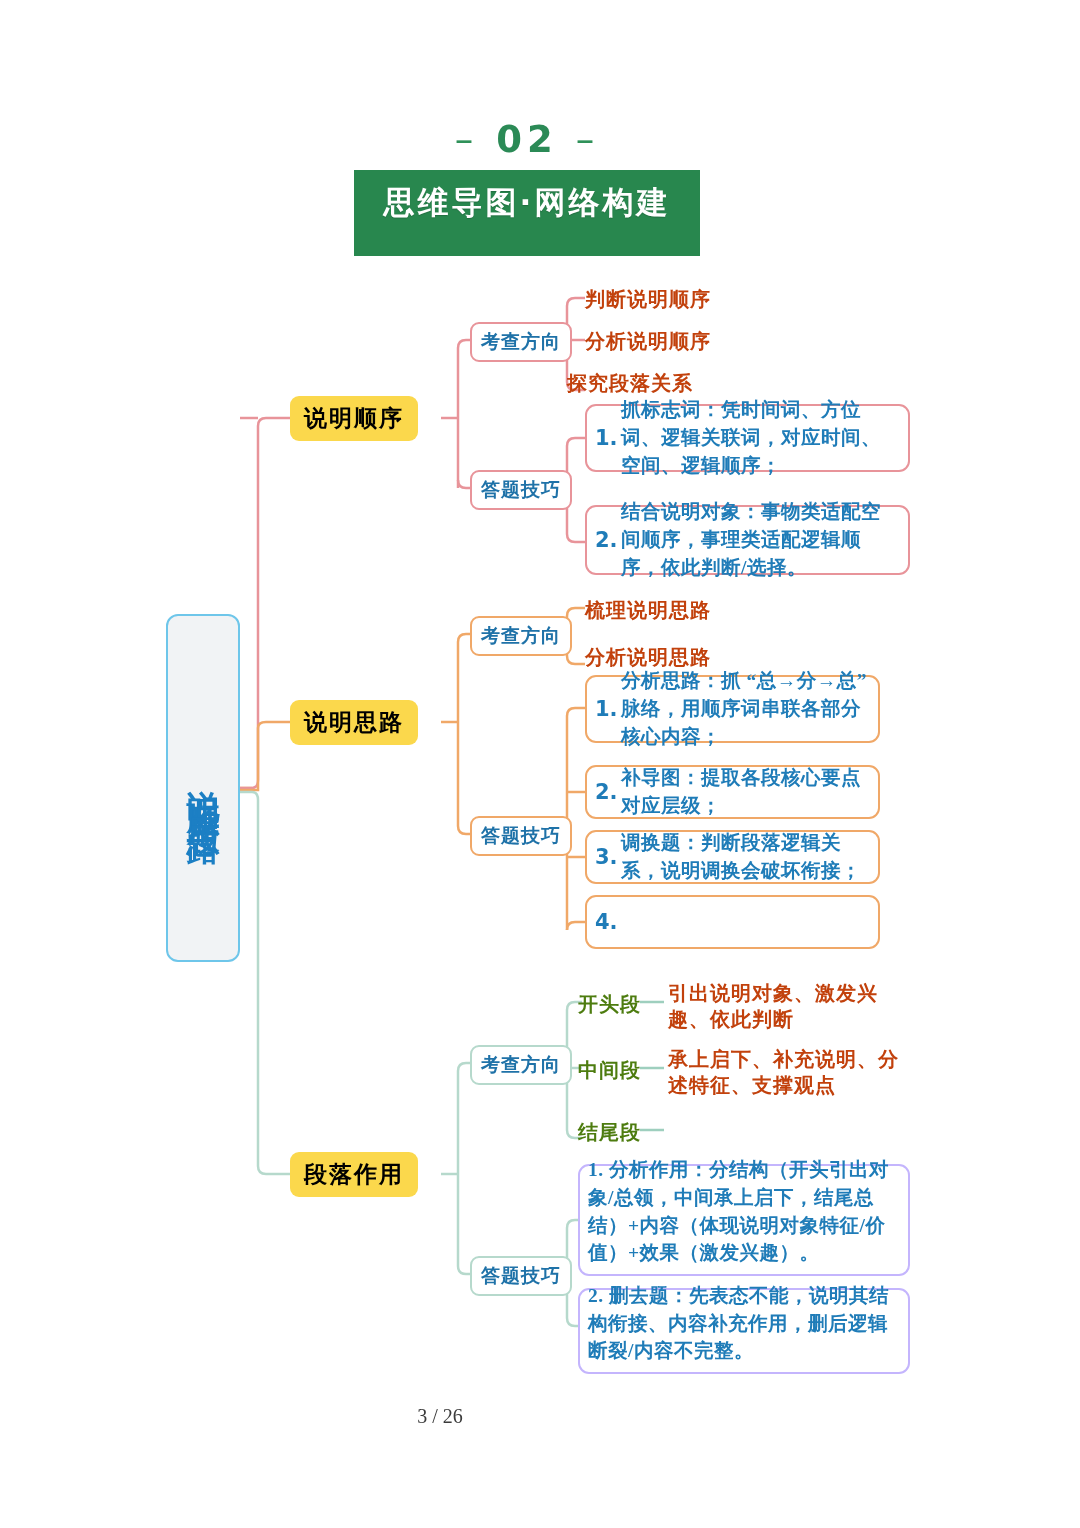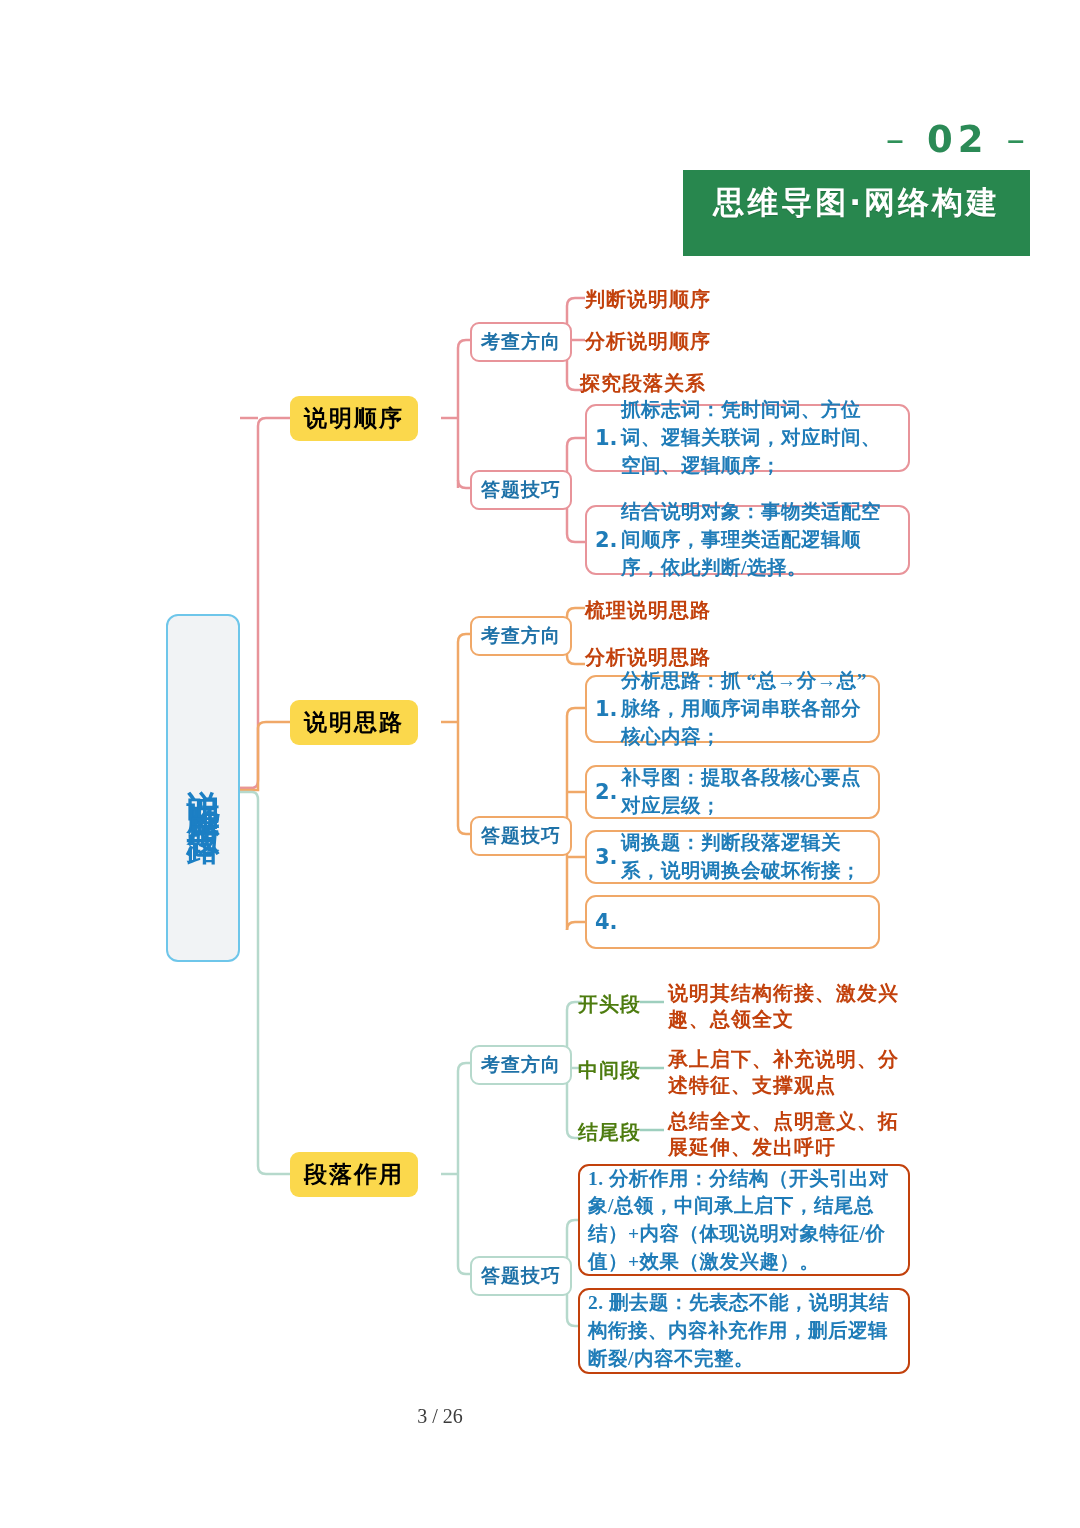--- a/index.html
+++ b/index.html
@@ -2,21 +2,21 @@
 <html><head>
 <meta charset="utf-8">
 <style>
   html,body{margin:0;padding:0;}
   body{
     width:1080px;height:1528px;background:#ffffff;
     font-family:"Liberation Serif","DejaVu Serif",serif;
     position:relative;overflow:hidden;
   }
   
-  .hdr{position:absolute;left:0;top:118px;width:1030px;text-align:right;}
+  .hdr{position:absolute;left:12px;top:118px;width:1030px;text-align:center;}
   .hdr-num{
     font-family:"DejaVu Sans","Liberation Sans",sans-serif;
     font-size:37px;font-weight:700;color:#2b8a56;letter-spacing:5px;
   }
   .hdr-num .dash{font-weight:400;color:#2f9159;}
   .banner-wrap{position:relative;display:inline-block;margin-top:9px;}
   .banner{
     position:relative;background:#28874e;color:#ffffff;
     padding:12px 30px 32px 30px;font-size:31px;font-weight:700;
     letter-spacing:3px;overflow:hidden;
@@ -65,21 +65,21 @@
   }
   .leaf.wrapt{white-space:normal;}
 
   
   .box{
     border-radius:11px;background:#fff;display:flex;align-items:center;
     box-sizing:border-box;padding:7px 10px 7px 8px;
   }
   .box.c1{border:2px solid #e8949a;}
   .box.c2{border:2px solid #f0a868;}
-  .box.c3{border:2px solid #c2410c;}
+  .box.c3{border:2px solid #c4b5fd;align-items:flex-end;}
   .box .num{
     font-size:21px;font-weight:700;color:#1f7cb8;min-width:24px;
     font-family:"DejaVu Sans","Liberation Sans",sans-serif;
     align-self:center;padding-right:2px;
   }
   .box .txt{
     font-size:19.5px;font-weight:700;color:#1f7cb8;line-height:1.42;
     letter-spacing:.5px;
     font-family:"Liberation Serif","DejaVu Serif",serif;
   }
@@ -189,21 +189,21 @@
   </div>
   <div class="node lbl c1" style="left:470px;top:322px;">
     <span>考查方向</span>
   </div>
   <div class="node lbl c1" style="left:470px;top:470px;">
     <span>答题技巧</span>
   </div>
 
   <div class="node leaf" style="left:585px;top:286px;">判断说明顺序</div>
   <div class="node leaf" style="left:585px;top:328px;">分析说明顺序</div>
-  <div class="node leaf" style="left:580px;top:370px;">探究段落关系</div>
+  <div class="node leaf" style="left:567px;top:370px;">探究段落关系</div>
 
   <div class="node box c1" style="left:585px;top:404px;width:325px;height:68px;">
     <div class="num">1.</div>
     <div class="txt">抓标志词：凭时间词、方位词、逻辑关联词，对应时间、空间、逻辑顺序；</div>
   </div>
   <div class="node box c1" style="left:585px;top:505px;width:325px;height:70px;">
     <div class="num">2.</div>
     <div class="txt">结合说明对象：事物类适配空间顺序，事理类适配逻辑顺序，依此判断/选择。</div>
   </div>
 
@@ -243,23 +243,22 @@
     <span>考查方向</span>
   </div>
   <div class="node lbl c3" style="left:470px;top:1256px;">
     <span>答题技巧</span>
   </div>
 
   <div class="node sublbl" style="left:578px;top:991px;">开头段</div>
   <div class="node sublbl" style="left:578px;top:1057px;">中间段</div>
   <div class="node sublbl" style="left:578px;top:1119px;">结尾段</div>
 
-  <div class="node leaf wrapt" style="left:668px;top:980px;width:250px;">说明其结构衔接、激发兴趣、总领全文</div>
+  <div class="node leaf wrapt" style="left:668px;top:980px;width:250px;">引出说明对象、激发兴趣、依此判断</div>
   <div class="node leaf wrapt" style="left:668px;top:1046px;width:250px;">承上启下、补充说明、分述特征、支撑观点</div>
-  <div class="node leaf wrapt" style="left:668px;top:1108px;width:250px;">总结全文、点明意义、拓展延伸、发出呼吁</div>
 
   <div class="node box c3" style="left:578px;top:1164px;width:332px;height:112px;">
     <div class="txt">1. 分析作用：分结构（开头引出对象/总领，中间承上启下，结尾总结）+内容（体现说明对象特征/价值）+效果（激发兴趣）。</div>
   </div>
   <div class="node box c3" style="left:578px;top:1288px;width:332px;height:86px;">
     <div class="txt">2. 删去题：先表态不能，说明其结构衔接、内容补充作用，删后逻辑断裂/内容不完整。</div>
   </div>
 </div>
 
 <div class="footer">3 / 26</div>

